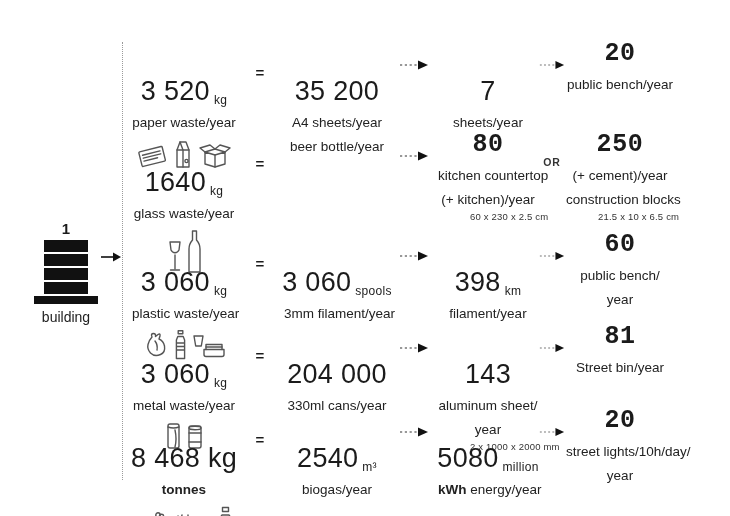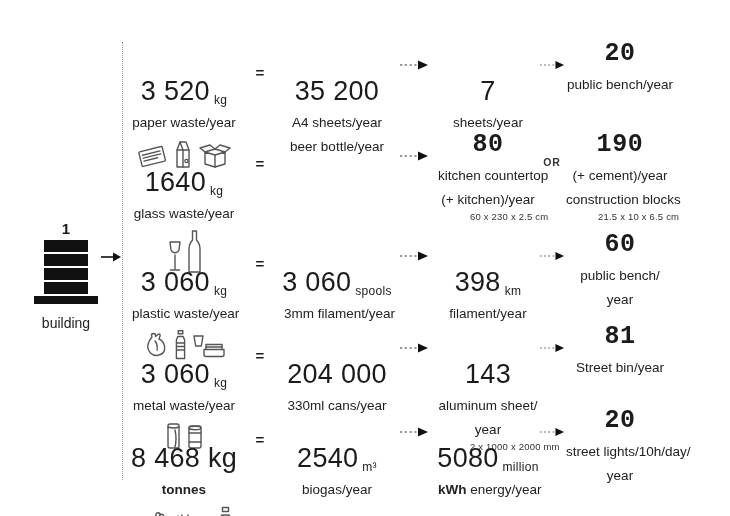--- a/index.html
+++ b/index.html
@@ -3,21 +3,21 @@
 <meta charset="utf-8">
 <style>
   html,body{margin:0;padding:0;background:#fff;}
   .canvas{
     position:relative;width:730px;height:516px;background:#ffffff;
     font-family:"Liberation Sans", sans-serif;color:#1b1b1b;overflow:hidden;
   }
   
   .building-group{position:absolute;left:26px;top:221px;width:80px;text-align:center;}
   .b-count{font-size:15px;font-weight:800;line-height:1;}
-  .b-label{font-size:14px;color:#222;margin-top:9px;}
+  .b-label{font-size:14px;color:#222;margin-top:3px;}
   .building-group svg{display:block;margin:4px auto 0;}
   .building-arrow{position:absolute;left:100px;top:251px;}
   
   .divider{position:absolute;left:122px;top:42px;height:438px;width:0;border-left:1.5px dotted #9a9a9a;}
   
   .rows{position:absolute;left:132px;top:40px;width:590px;display:flex;flex-direction:column;}
   .row{display:grid;grid-template-columns:104px 48px 106px 48px 100px 28px 156px;align-items:start;}
   .r1{height:91px}.r2{height:100px}.r3{height:92px}.r4{height:84px}.r5{height:88px}
   .cell{text-align:center;}
   .c4{padding-right:48px;}
@@ -151,21 +151,21 @@
           </svg>
       </div>
       <div class="cell">
         <div class="bignum">80</div>
         <div class="lbl">kitchen countertop</div>
         <div class="lbl">(+ kitchen)/year</div>
         <div class="dims">60 x 230 x 2.5 cm</div>
       </div>
       <div class="cell orcell">OR</div>
       <div class="cell c4">
-        <div class="bignum">190</div>
+        <div class="bignum">250</div>
         <div class="lbl">(+ cement)/year</div>
         <div class="lbl">construction blocks</div>
         <div class="dims">21.5 x 10 x 6.5 cm</div>
       </div>
     </div>
 
     <div class="row r3">
       <div class="cell c1">
         <div class="num">
           <span>3 060</span>

